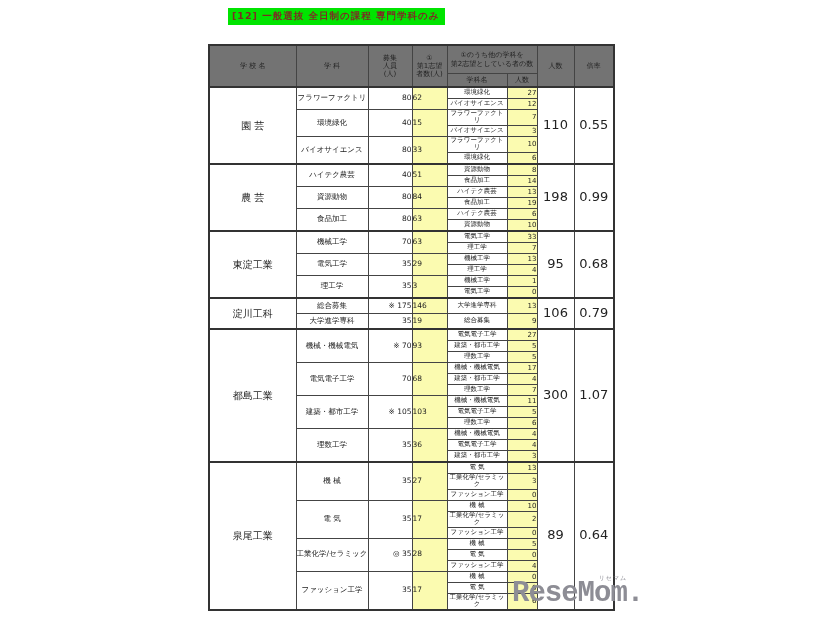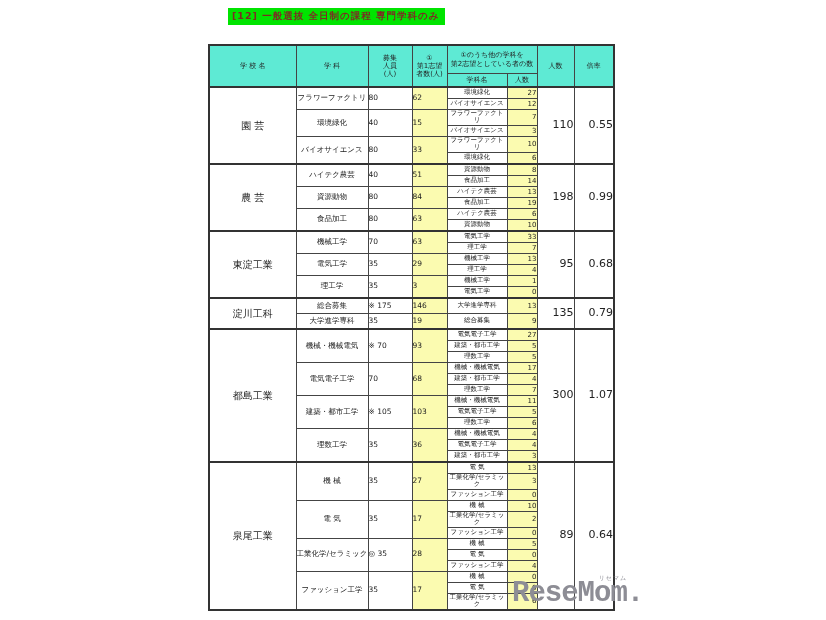--- a/index.html
+++ b/index.html
@@ -8,33 +8,33 @@
   .title-bar{position:absolute;left:228px;top:8px;background:var(--green,#00e400);
         color:var(--title-color,#7a2f23);font-size:9.5px;font-weight:bold;
         padding:2px 5px 2px 4px;letter-spacing:1px;white-space:nowrap;}
   .note{position:absolute;left:280px;top:29px;width:212px;text-align:right;
         font-size:7.5px;font-weight:bold;color:#111;}
   table.main{position:absolute;left:208px;top:44px;border-collapse:collapse;
         table-layout:fixed;width:405px;}
   table.main th,table.main td{border:1px solid #444;padding:0;line-height:1.15;
         font-weight:normal;overflow:hidden;}
   table.main{border:2px solid #333;}
-  thead th{background:#5eead4;font-size:7px;text-align:center;vertical-align:middle;
+  thead th{background:#737373;font-size:7px;text-align:center;vertical-align:middle;
         white-space:pre-line;}
   tr.hrow1 th{height:27px;}
   tr.hrow2 th{height:12px;}
   tbody td{height:10px;font-size:7.5px;vertical-align:middle;background:#fff;}
   tr.tall td{height:14px;}
   td.school{ text-align:center;font-size:10px;}
   td.dept{   text-align:center;font-size:7.5px;font-weight:bold;}
-  td.capacity{text-align:left;padding-right:5px;font-size:7.5px;margin-top:16px;}
+  td.capacity{text-align:right;padding-right:5px;font-size:7.5px;margin-top:16px;}
   td.first{  padding-right:3px;font-size:7.5px;}
   td.subdept{text-align:center;font-size:6.5px;}
   td.subcount{text-align:right;padding-right:3px;font-size:7px;}
-  td.total,td.ratio{text-align:right;padding-right:9px;font-size:11px;}
+  td.total,td.ratio{text-align:center;padding-right:9px;font-size:13px;}
   .yellow{background:var(--yellow,#fbfbb0) !important;}
   tr.sub-next td{border-top:1px dashed #8a8a8a;}
   tr.dept-first td{border-top:1px solid #444;}
   tr.school-first td{border-top:2px solid #333;}
   .logo{position:absolute;left:512px;top:577px;color:var(--logo-gray,#8d8d95);}
   .logo-text{font-size:29px;font-weight:bold;letter-spacing:-1px;
         font-family:Liberation Mono, monospace;}
   .logo-ruby{position:absolute;top:-3px;right:16px;font-size:6px;letter-spacing:1px;
         color:var(--logo-gray,#8d8d95);}
 </style>
@@ -186,21 +186,21 @@
           <td class="subdept">電気工学</td>
           <td class="subcount yellow">0</td>
         </tr>
         <tr class="tall dept-first school-first">
           <td class="school" rowspan="2">淀川工科</td>
           <td class="dept">総合募集</td>
           <td class="capacity">※ 175</td>
           <td class="first yellow">146</td>
           <td class="subdept">大学進学専科</td>
           <td class="subcount yellow">13</td>
-          <td class="total" rowspan="2">135</td>
+          <td class="total" rowspan="2">106</td>
           <td class="ratio" rowspan="2">0.79</td>
         </tr>
         <tr class="tall dept-first">
           <td class="dept">大学進学専科</td>
           <td class="capacity">35</td>
           <td class="first yellow">19</td>
           <td class="subdept">総合募集</td>
           <td class="subcount yellow">9</td>
         </tr>
         <tr class="dept-first school-first">

